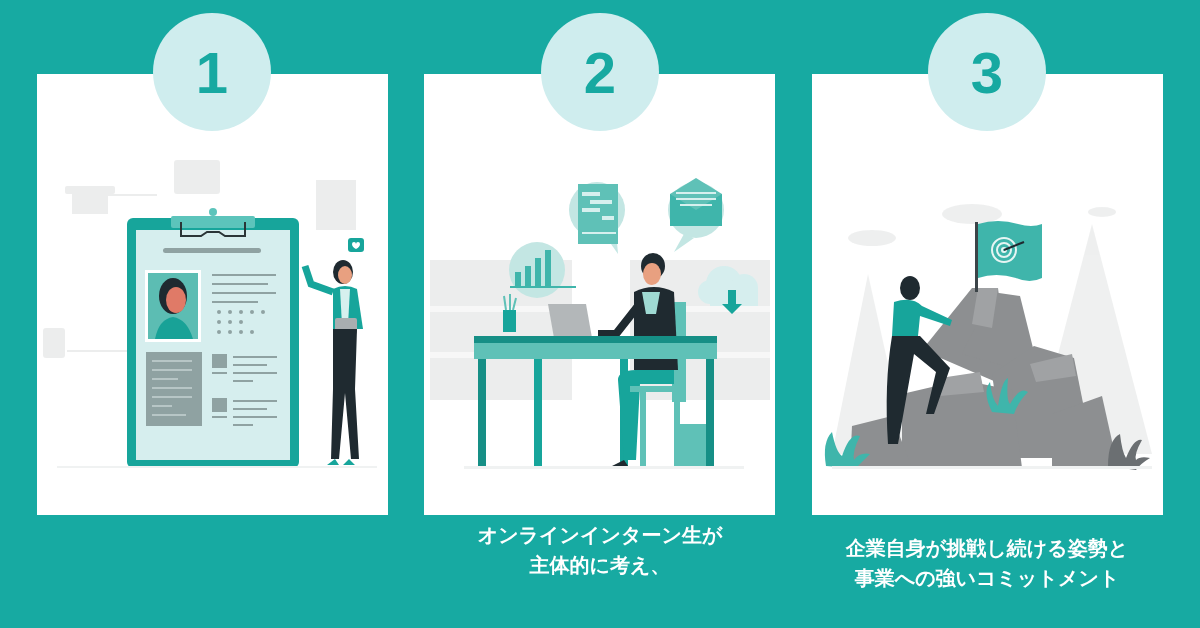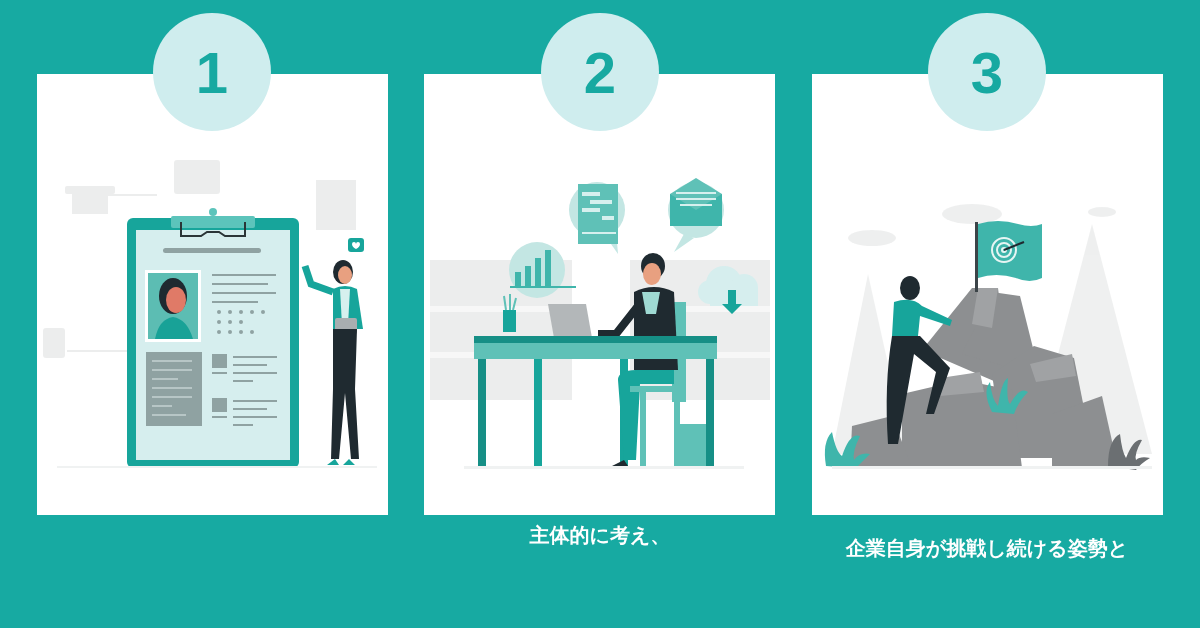--- a/index.html
+++ b/index.html
@@ -195,20 +195,21 @@
 
     <rect x="206" y="312" width="56" height="6" fill="#5fc1b7"></rect>
     <rect x="216" y="318" width="6" height="74" fill="#5fc1b7"></rect>
     <rect x="250" y="318" width="6" height="74" fill="#5fc1b7"></rect>
 
     <rect x="252" y="350" width="30" height="42" fill="#5fc1b7"></rect>
     <rect x="40" y="392" width="280" height="3" fill="#f0f2f2"></rect>
   </svg>
 </div>
 <div class="caption" style="left:400px; top:520px;">
+  <div>オンラインインターン生が</div>
   <div>主体的に考え、</div>
 </div>
 
 <div class="badge" style="left:928px;">3</div>
 <div class="panel" style="left:812px;">
   <svg width="351" height="441" viewBox="0 0 351 441">
 
     <g opacity="0.3" fill="#c9cccc">
       <path d="M20 380 l36 -180 l40 180z"></path>
       <path d="M220 380 l60 -230 l60 230z"></path>
@@ -245,13 +246,14 @@
     <path d="M296 392 q0 -26 12 -32 q2 18 6 24 q8 -20 16 -18 q-8 14 -6 20 q4 -4 14 -2 q-10 6 -14 12z" fill="#6b6f72"></path>
 
     <ellipse cx="98" cy="214" rx="10" ry="12" fill="#1f2a30"></ellipse>
     <path d="M82 228 q18 -6 28 4 l30 14 l-2 6 l-30 -10 l-2 20 h-26z" fill="#17a59b"></path>
     <path d="M80 262 h28 l30 32 l-16 46 h-8 l10 -42 l-22 -18 l-16 90 h-10 q-4 -60 4 -108z" fill="#1f2a30"></path>
     <rect x="20" y="392" width="320" height="3" fill="#f0f2f2"></rect>
   </svg>
 </div>
 <div class="caption" style="left:787px;text-align:center;">
   <div>企業自身が挑戦し続ける姿勢と</div>
+  <div>事業への強いコミットメント</div>
 </div>
 
 </body></html>

